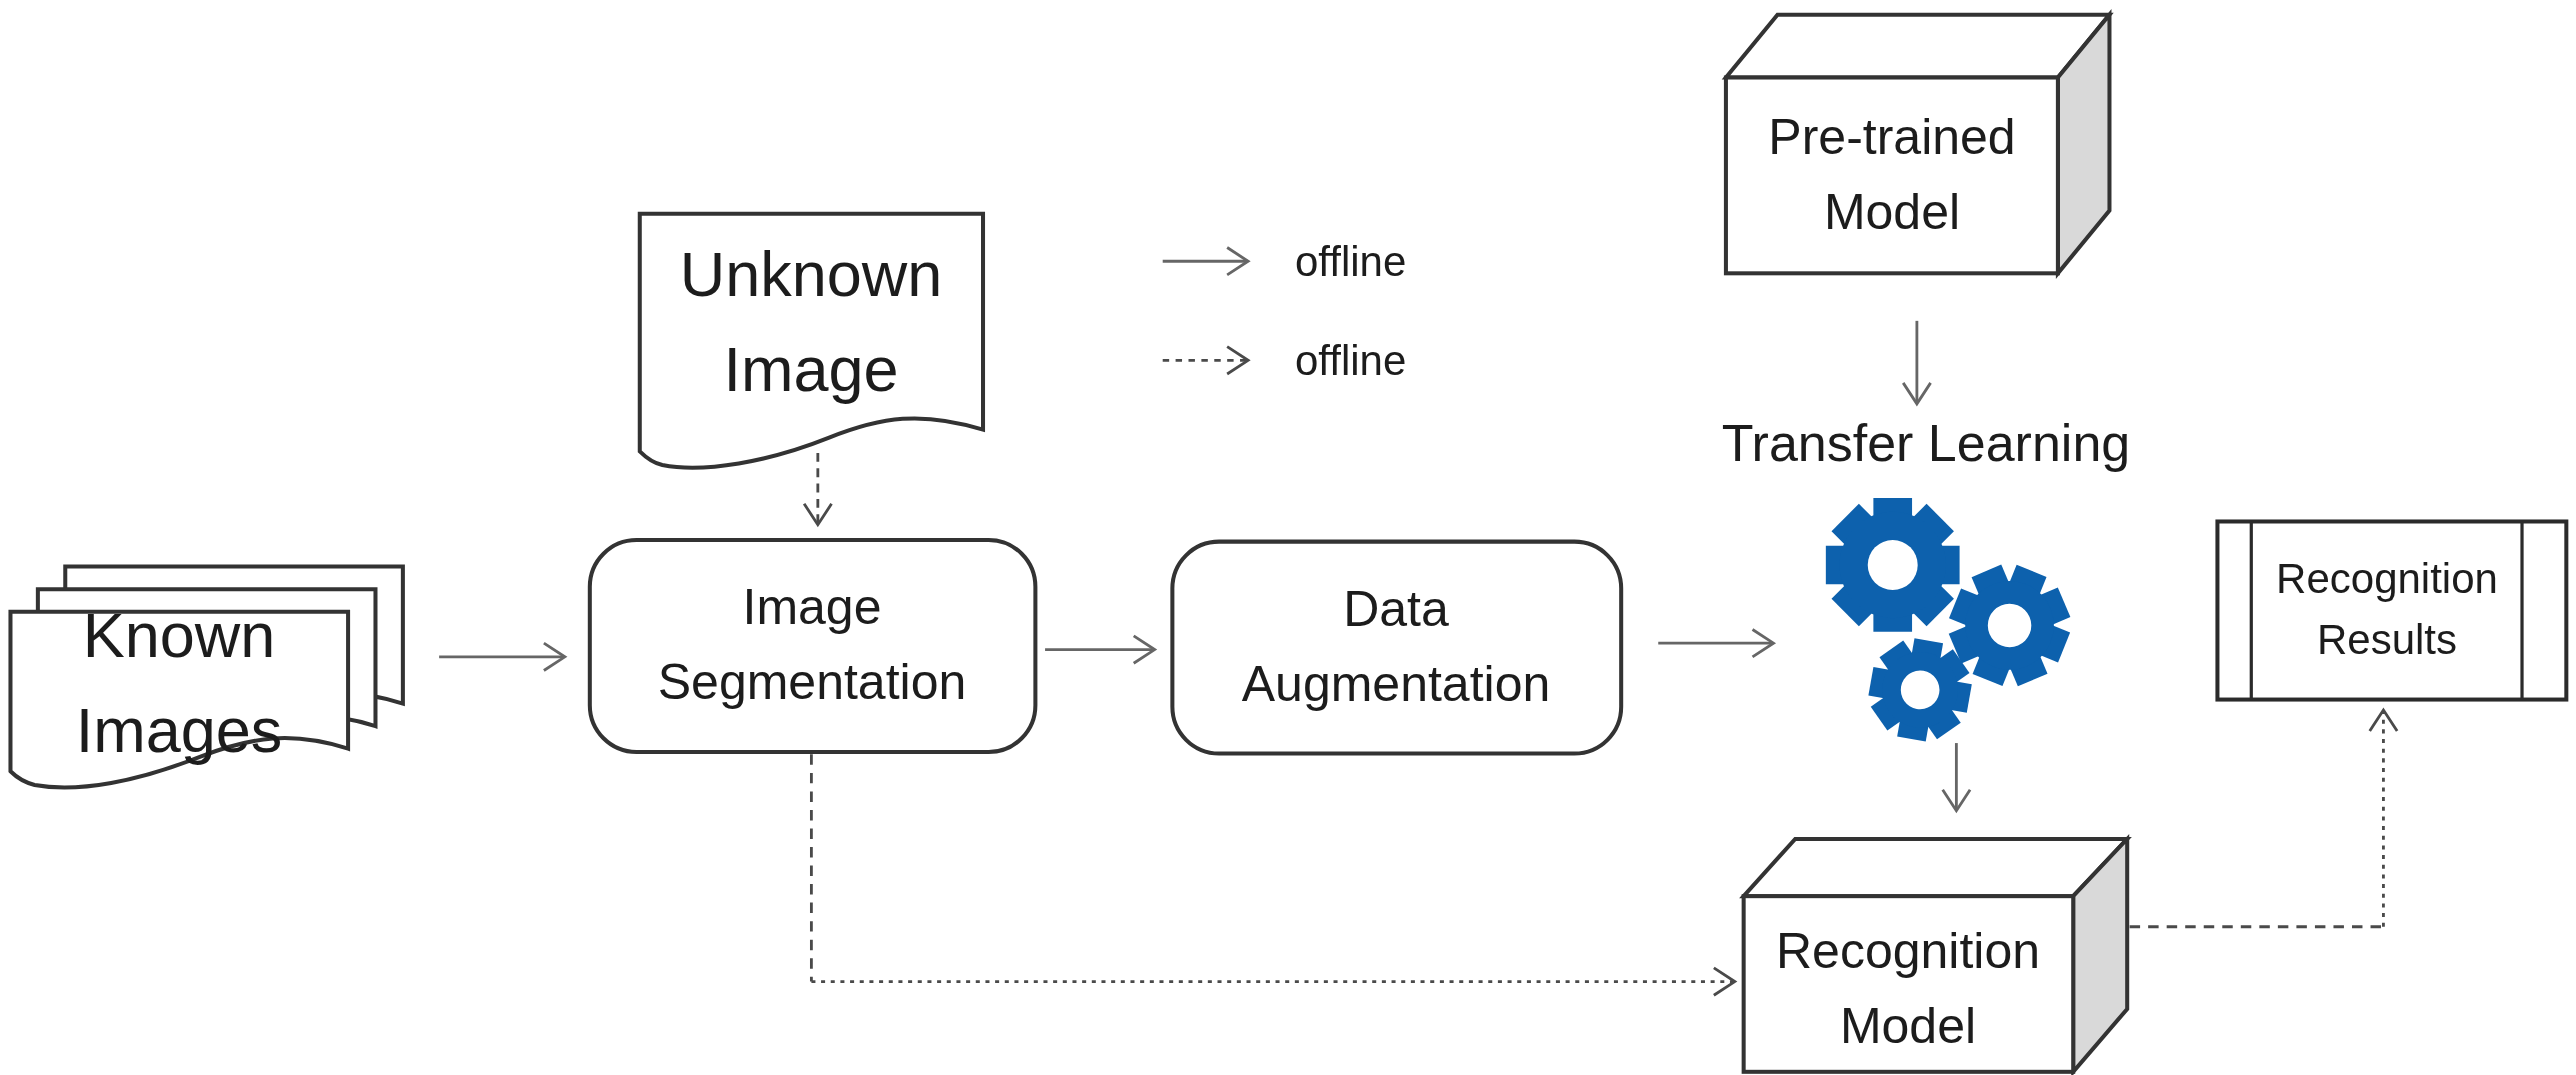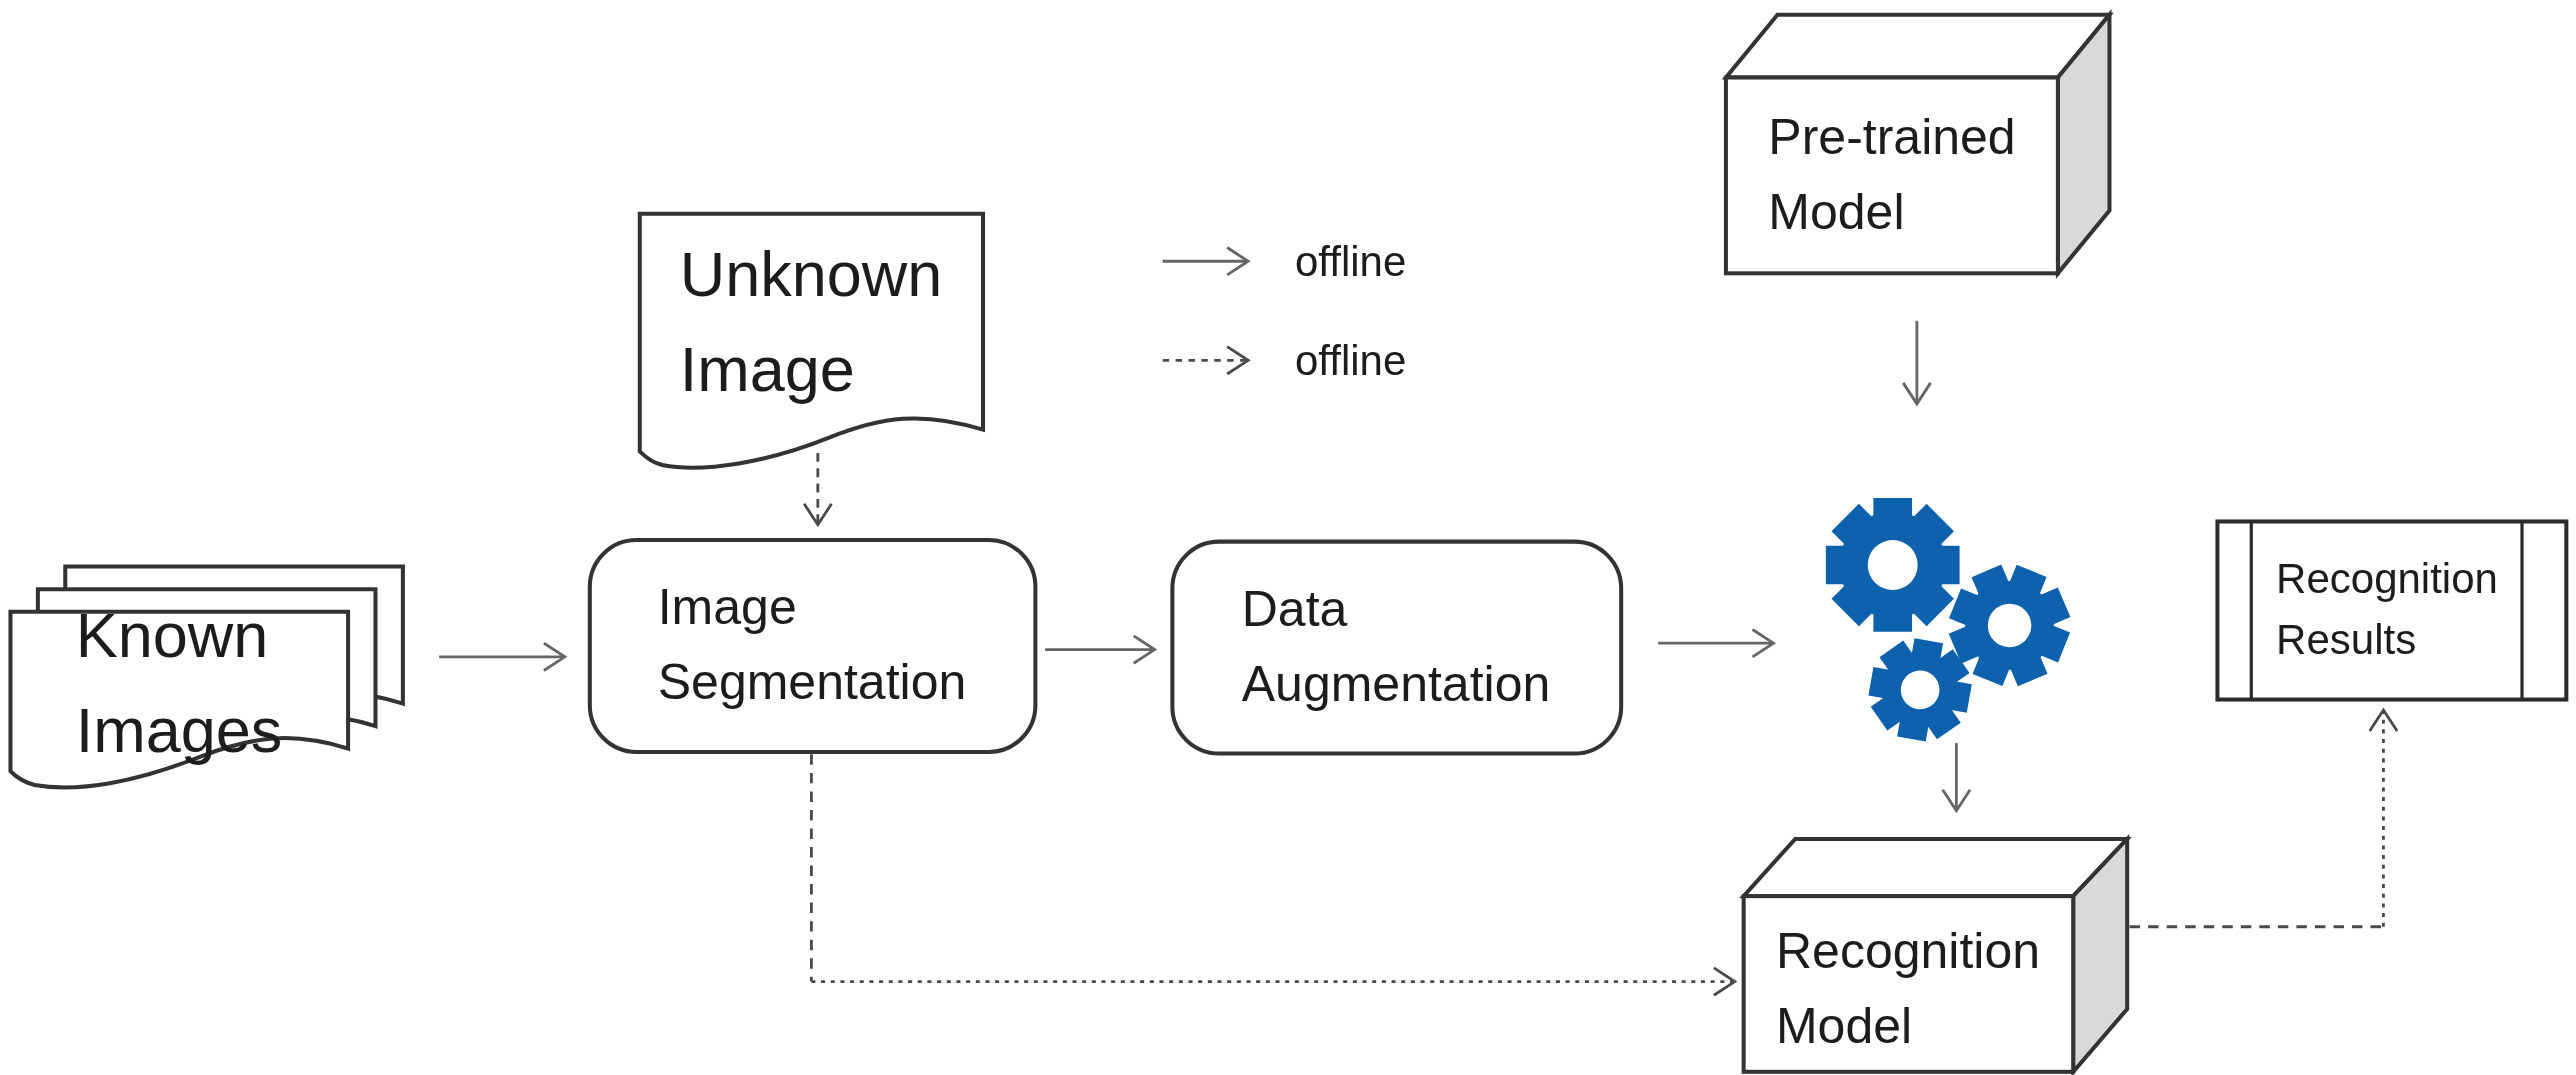--- a/index.html
+++ b/index.html
@@ -3,21 +3,21 @@
 <meta charset="utf-8">
 <style>
   html,body{margin:0;padding:0;background:#ffffff;}
   body{width:2576px;height:1076px;position:relative;overflow:hidden;
        font-family:"Liberation Sans",sans-serif;}
   #canvas{position:absolute;left:0;top:0;width:2576px;height:1076px;}
   svg#shapes{position:absolute;left:0;top:0;}
   .label{
     position:absolute;
     transform:translate(-50%,-50%);
-    text-align:left;
+    text-align:center;
     white-space:pre-line;
     color:#1c1c1c;
     font-size:50px;
     line-height:1.5;
     letter-spacing:0px;
   }
   .label.doc{font-size:63px;}
   .label.big{font-size:52px;}
   .label.small{font-size:42px;line-height:1.45;}
   .label.legend{
@@ -140,20 +140,21 @@
 
 <div class="label" style="left:812px; top:645px;">Image
 Segmentation</div>
 
 <div class="label" style="left:1396px; top:647px;">Data
 Augmentation</div>
 
 <div class="label" style="left:1892px; top:175px;">Pre-trained
 Model</div>
 
+<div class="label big" style="left:1926px; top:443px;">Transfer Learning</div>
 
 <div class="label" style="left:1908px; top:989px;">Recognition
 Model</div>
 
 <div class="label small" style="left:2387px; top:610px;">Recognition
 Results</div>
 
 <div class="label legend" style="left:1295px; top:261px;">offline</div>
 
 <div class="label legend" style="left:1295px; top:360px;">offline</div>

